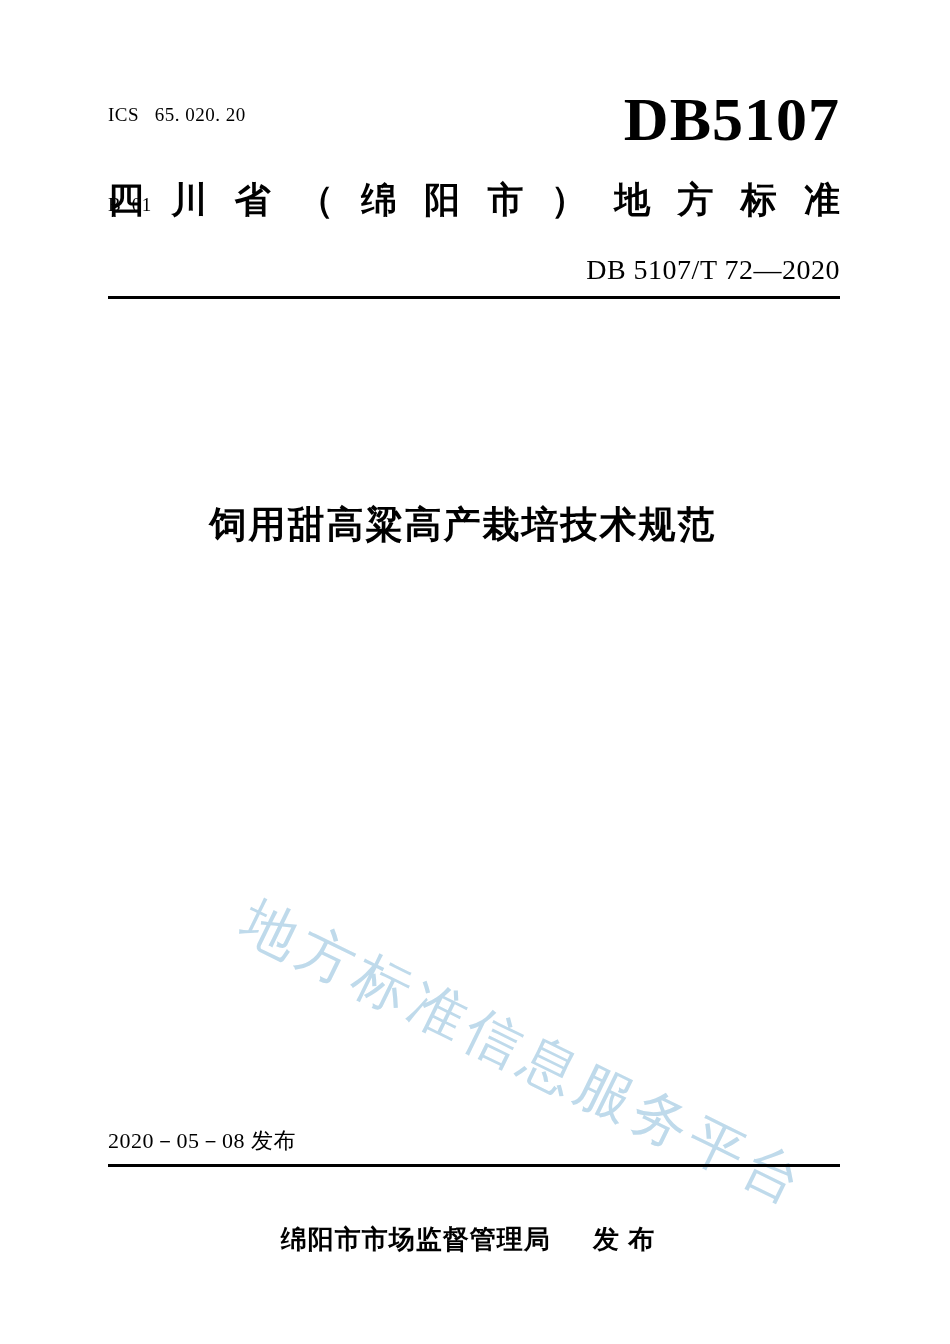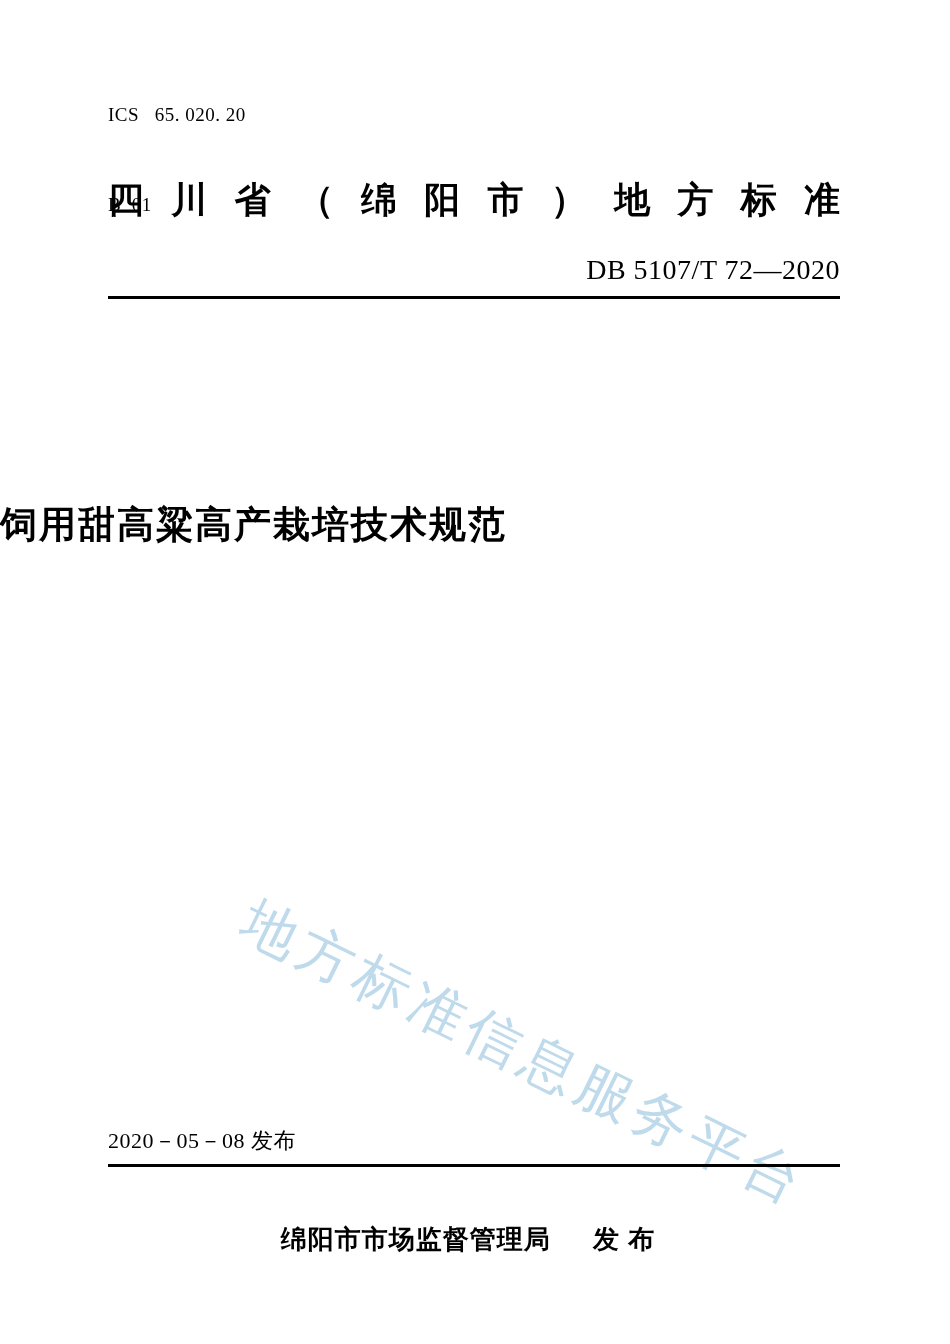--- a/index.html
+++ b/index.html
@@ -79,20 +79,21 @@
     height: 3px;
     background: #000;
   }
 
   
   .doc-title {
     position: absolute;
     left: 0;
     right: 0;
     top: 500px;
+    text-align: center;
     font-family: "Liberation Sans", sans-serif;
     font-weight: bold;
     font-size: 37px;
     letter-spacing: 2px;
   }
 
   
   .watermark {
     position: absolute;
     left: 215px;
@@ -160,20 +161,21 @@
 </head>
 <body>
 
 <div class="page">
 
   <div class="ics-block">
     <div>ICS   65. 020. 20</div>
     <div>B  01</div>
   </div>
 
+  <div class="std-number-big">DB5107</div>
 
   <div class="std-title-cn">
     <span>四</span>
     <span>川</span>
     <span>省</span>
     <span>（</span>
     <span>绵</span>
     <span>阳</span>
     <span>市</span>
     <span>）</span>

